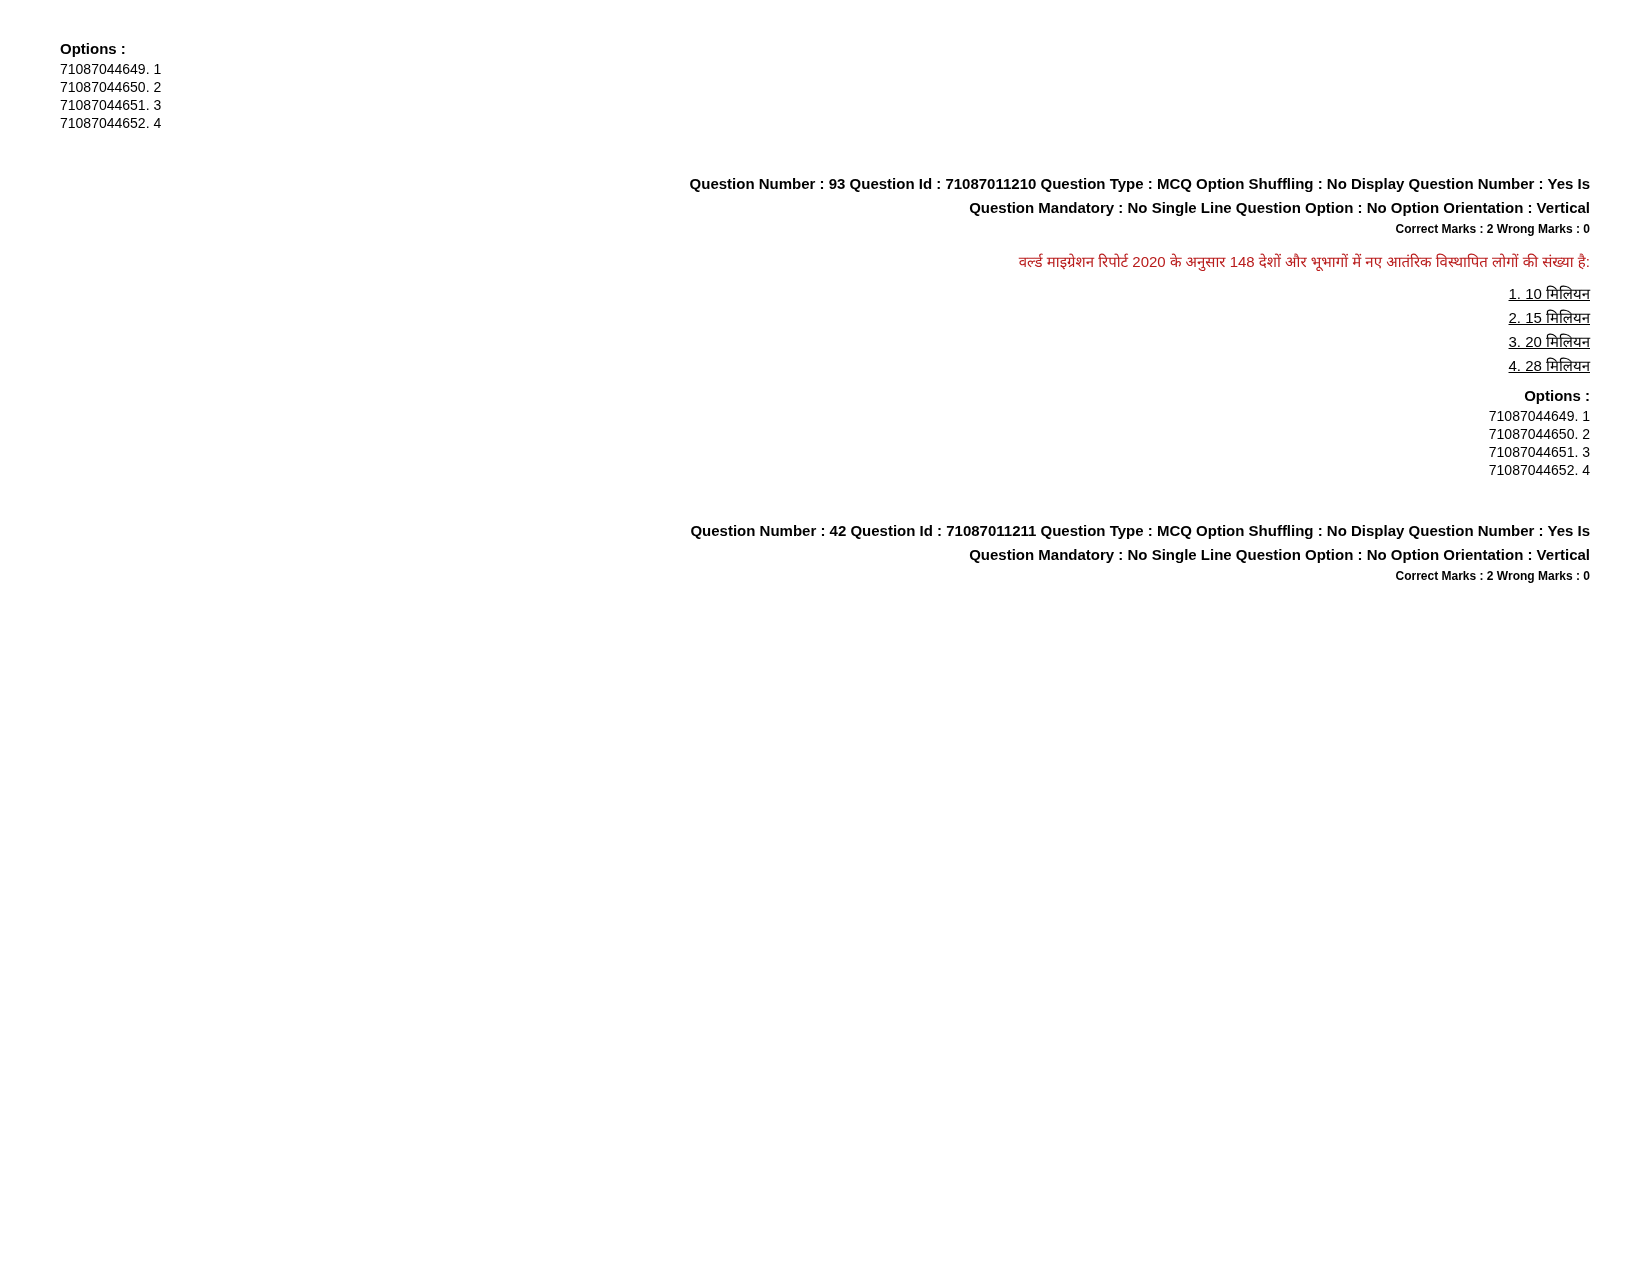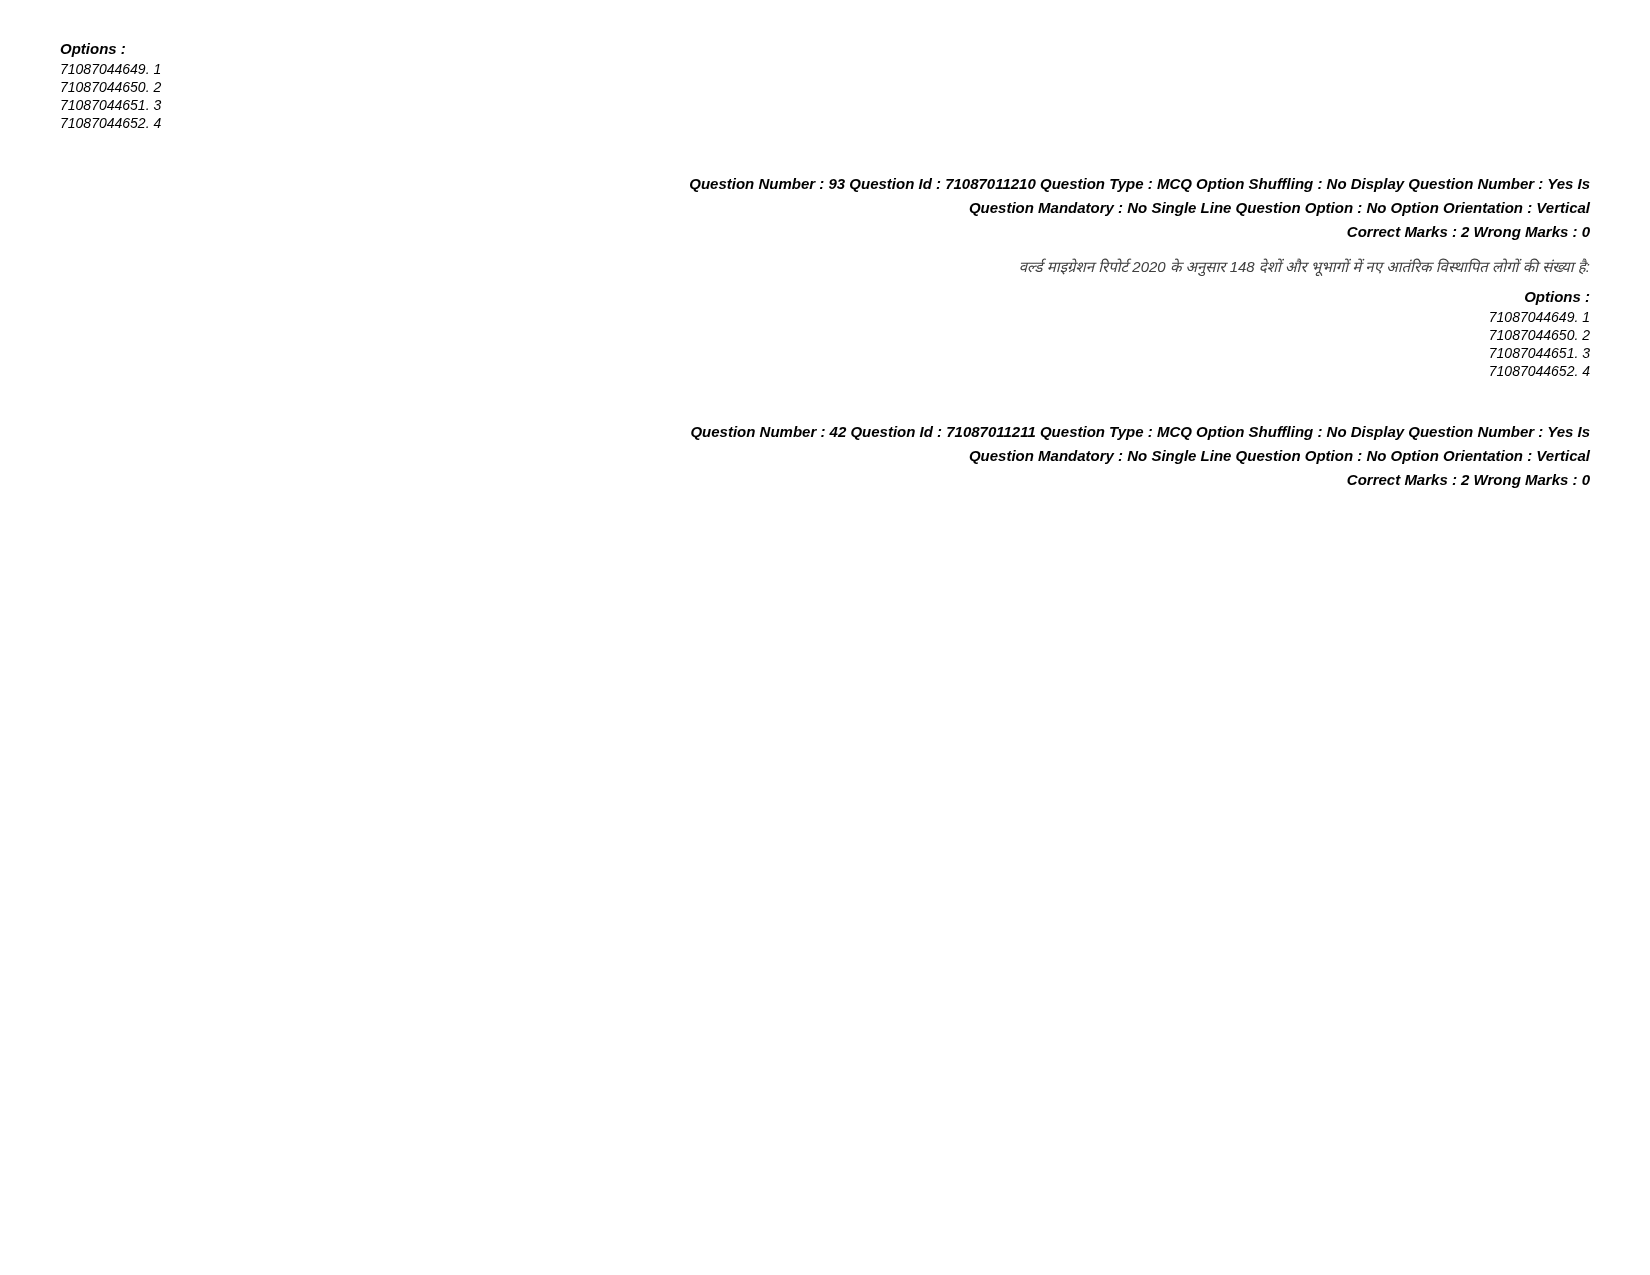--- a/index.html
+++ b/index.html
@@ -1,19 +1,18 @@
 <!DOCTYPE html>
 <html><head>
   <meta charset="utf-8">
   <style>
     * {
       margin: 0;
       padding: 0;
       box-sizing: border-box;
-      font-style: italic;
     }
 
     body {
       background: #ffffff;
       font-family: Arial, sans-serif;
       font-size: 15px;
       color: #000000;
       padding: 40px 60px;
       width: 1650px;
       min-height: 1275px;
@@ -45,38 +44,38 @@
     .question-block {
       margin-bottom: 16px;
       border-top: none;
       text-align: right;
     }
 
     .question-text {
       font-size: 15px;
       margin-bottom: 12px;
       margin-top: 12px;
-      color: #404040;
+      color: #b91c1c;
     }
 
     .answer-options {
       margin-bottom: 12px;
       padding-left: 4px;
     }
 
     .answer-option {
       margin-bottom: 4px;
       font-size: 15px;
       text-decoration: underline;
       color: #000;
     }
 
     .marks-line {
       font-weight: bold;
-      font-size: 15px;
+      font-size: 12px;
       margin-bottom: 8px;
     }
   </style>
 </head>
 <body>
 
 <div class="section">
   <div class="options-label">Options :</div>
   <div>
     <div class="option-item">71087044649. 1</div>
@@ -88,20 +87,26 @@
 
 <div class="question-block">
   <div class="question-header">
     <div>Question Number : 93 Question Id : 71087011210 Question Type : MCQ Option Shuffling : No Display Question Number : Yes Is</div>
     <div>Question Mandatory : No Single Line Question Option : No Option Orientation : Vertical</div>
     <div class="marks-line">Correct Marks : 2 Wrong Marks : 0</div>
   </div>
 
   <div class="question-text">वर्ल्ड माइग्रेशन रिपोर्ट 2020 के अनुसार 148 देशों और भूभागों में नए आतंरिक विस्थापित लोगों की संख्या है:</div>
 
+  <div class="answer-options">
+    <div class="answer-option">1. 10 मिलियन</div>
+    <div class="answer-option">2. 15 मिलियन</div>
+    <div class="answer-option">3. 20 मिलियन</div>
+    <div class="answer-option">4. 28 मिलियन</div>
+  </div>
 
   <div class="options-label">Options :</div>
   <div>
     <div class="option-item">71087044649. 1</div>
     <div class="option-item">71087044650. 2</div>
     <div class="option-item">71087044651. 3</div>
     <div class="option-item">71087044652. 4</div>
   </div>
 </div>
 

